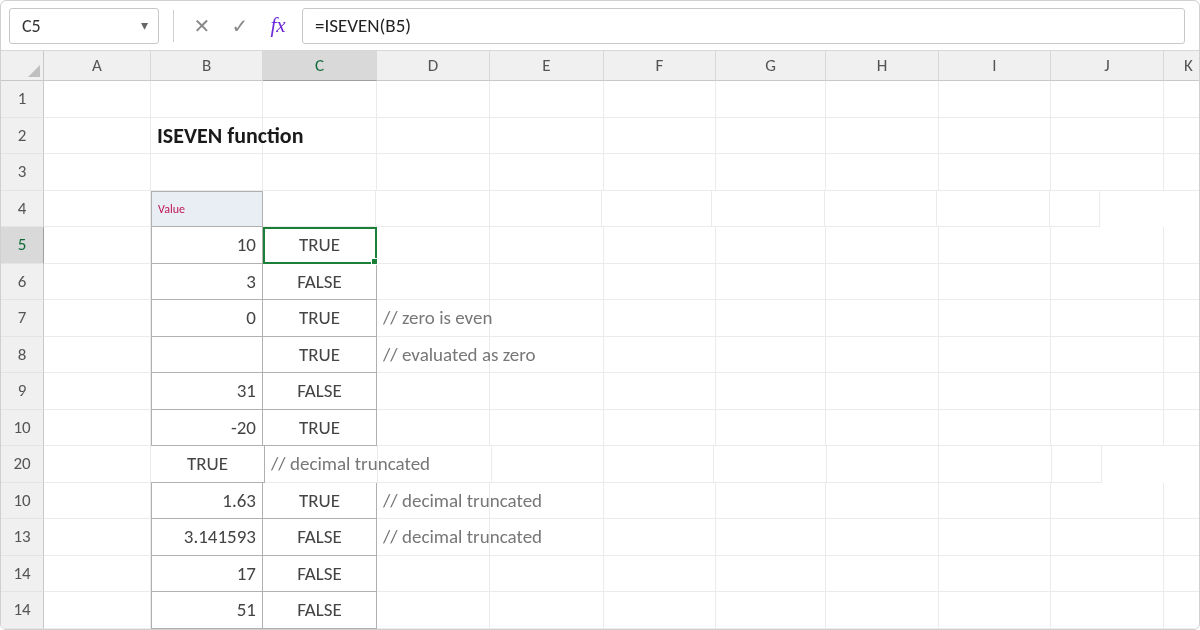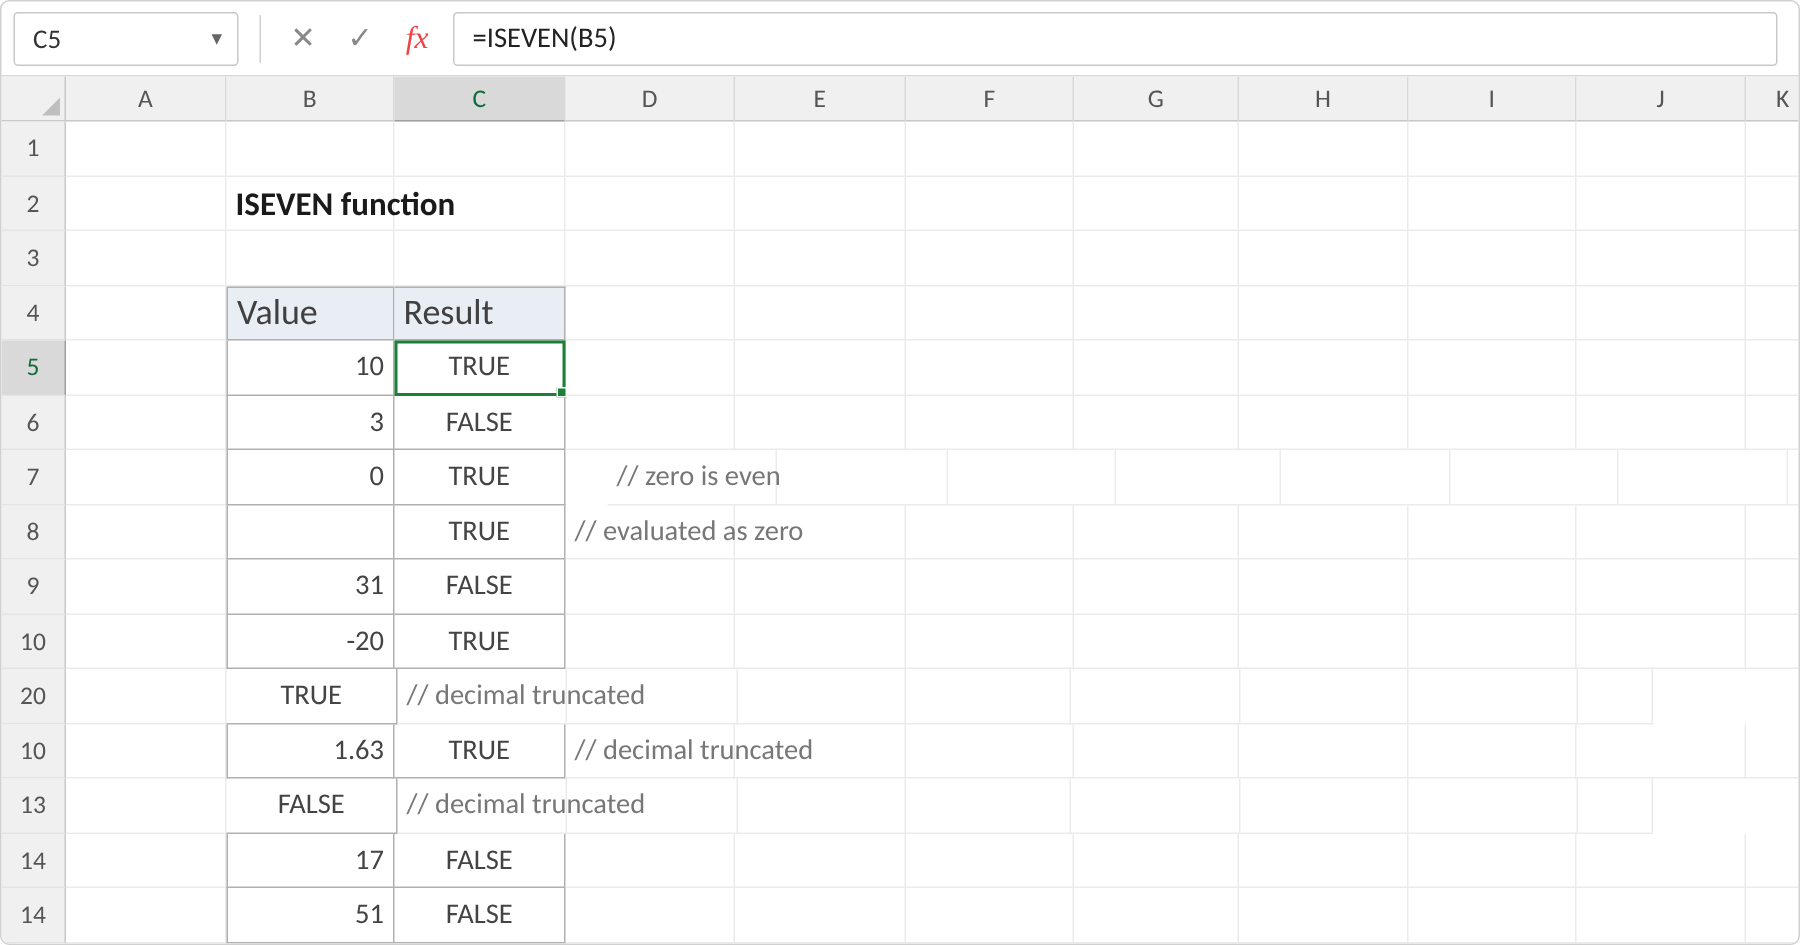--- a/index.html
+++ b/index.html
@@ -57,21 +57,21 @@
     align-items: center;
     justify-content: center;
     color: #888;
     font-size: 20px;
     cursor: pointer;
     border-radius: 3px;
   }
   .fx {
     font-style: italic;
     font-family: 'Times New Roman', serif;
-    color: #ef4444;
+    color: #6d28d9;
     font-size: 21px;
   }
   .formula-input {
     flex: 1;
     border: 1px solid #c8c8c8;
     border-radius: 3px;
     height: 36px;
     padding: 0 12px;
     font-size: 19px;
     color: #222;
@@ -179,21 +179,21 @@
   .cH { width: 113px; }
   .cI { width: 112px; }
   .cJ { width: 113px; }
   .cK { width: 50px; }
 
   .title-cell {
     font-weight: 700;
     color: #1a1a1a;
     font-size: 22px;
   }
-  .htxt { font-size: 24px; color: #404040; }
+  .htxt { font-size: 12px; color: #be185d; }
   .comment { color: #777; font-size: 19px; }
 
   
   .tbl-top { border-top: 1px solid #b0b0b0; }
   .tbl-left { border-left: 1px solid #b0b0b0; }
   .tbl-right { border-right: 1px solid #b0b0b0 !important; }
   .tbl-bottom { border-bottom: 1px solid #b0b0b0 !important; }
   .tbl-inner-r { border-right: 1px solid #b0b0b0 !important; }
   .tbl-inner-b { border-bottom: 1px solid #b0b0b0 !important; }
   .hdr-bg { background: #e9eef5; }
@@ -317,21 +317,20 @@
         <div class="cell cG"></div>
         <div class="cell cH"></div>
         <div class="cell cI"></div>
         <div class="cell cJ"></div>
         <div class="cell cK"></div>
       </div>
 
       <div class="row">
         <div class="cell cA"></div>
         <div class="cell cB htxt hdr-bg tbl-top tbl-left tbl-inner-r tbl-inner-b">Value</div>
-        <div class="cell cC htxt hdr-bg tbl-top tbl-right tbl-inner-b">Result</div>
         <div class="cell cD"></div>
         <div class="cell cE"></div>
         <div class="cell cF"></div>
         <div class="cell cG"></div>
         <div class="cell cH"></div>
         <div class="cell cI"></div>
         <div class="cell cJ"></div>
         <div class="cell cK"></div>
       </div>
 
@@ -358,21 +357,21 @@
           <div class="cell cG"></div>
           <div class="cell cH"></div>
           <div class="cell cI"></div>
           <div class="cell cJ"></div>
           <div class="cell cK"></div>
         </div>
         <div class="row">
           <div class="cell cA"></div>
           <div class="cell cB right tbl-left tbl-inner-r tbl-inner-b">0</div>
           <div class="cell cC center tbl-right tbl-inner-b">TRUE</div>
-          <div class="cell cD comment" style="overflow: visible; margin-left: 28px;">// zero is even</div>
+          <div class="cell cD comment" style="overflow: visible;">// zero is even</div>
           <div class="cell cE"></div>
           <div class="cell cF"></div>
           <div class="cell cG"></div>
           <div class="cell cH"></div>
           <div class="cell cI"></div>
           <div class="cell cJ"></div>
           <div class="cell cK"></div>
         </div>
         <div class="row">
           <div class="cell cA"></div>
@@ -433,20 +432,21 @@
           <div class="cell cE"></div>
           <div class="cell cF"></div>
           <div class="cell cG"></div>
           <div class="cell cH"></div>
           <div class="cell cI"></div>
           <div class="cell cJ"></div>
           <div class="cell cK"></div>
         </div>
         <div class="row">
           <div class="cell cA"></div>
+          <div class="cell cB right tbl-left tbl-inner-r tbl-inner-b">3.141593</div>
           <div class="cell cC center tbl-right tbl-inner-b">FALSE</div>
           <div class="cell cD comment" style="overflow: visible;">// decimal truncated</div>
           <div class="cell cE"></div>
           <div class="cell cF"></div>
           <div class="cell cG"></div>
           <div class="cell cH"></div>
           <div class="cell cI"></div>
           <div class="cell cJ"></div>
           <div class="cell cK"></div>
         </div>

